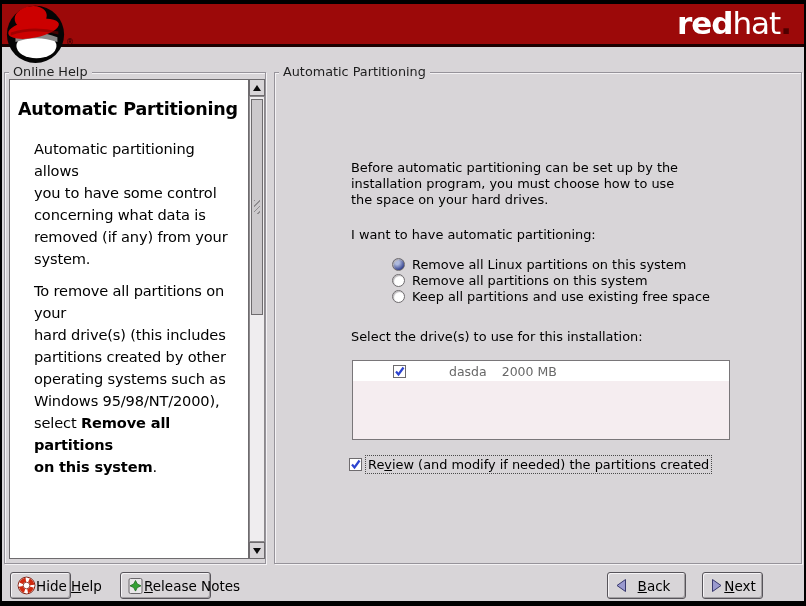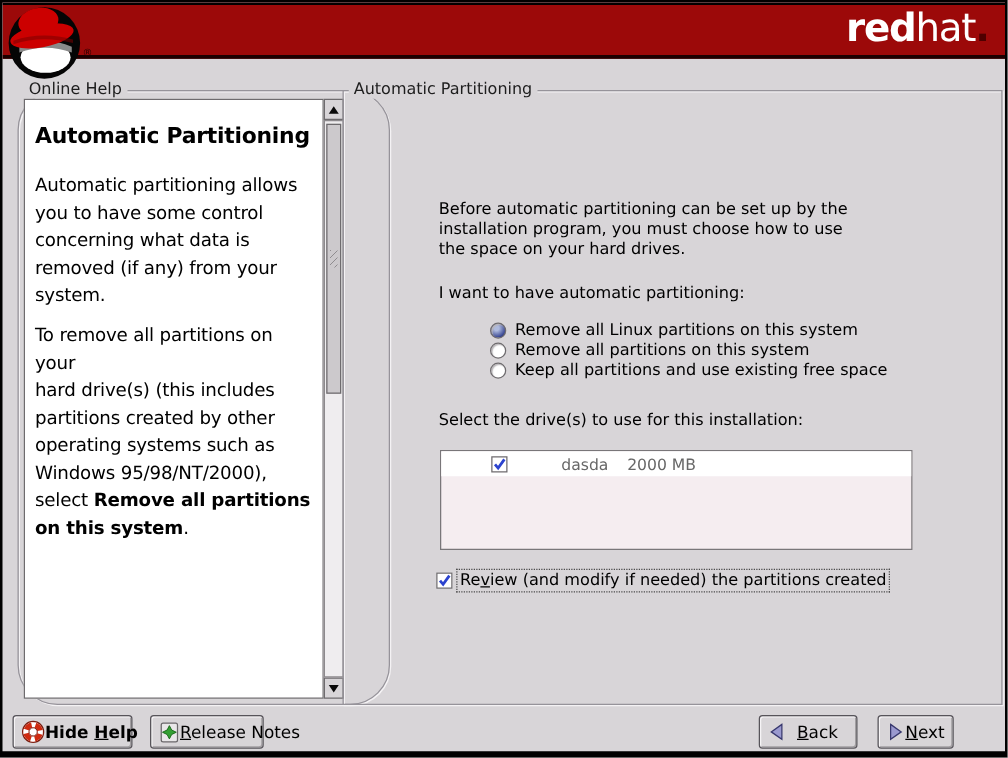--- a/index.html
+++ b/index.html
@@ -16,27 +16,27 @@
   .reg-mark{position:absolute;left:64px;top:36px;font-size:8px;color:#2b0000;z-index:6;}
   .wordmark{position:absolute;right:13px;top:3px;font-size:31px;line-height:36px;
     color:#fff;letter-spacing:-1px;z-index:6;}
   .wordmark b{font-weight:bold;margin-top:20px;}
   .wordmark .dot{color:#4f0000;font-weight:bold;}
   
   .frame{position:absolute;border:1px solid #96939a;box-sizing:border-box;
     box-shadow:inset 1px 1px 0 #f4f2f4,1px 1px 0 #f4f2f4;}
   .frame-label{position:absolute;top:-8px;left:4px;background:var(--bg,#d8d5d8);
     padding:0 4px;font-size:12.8px;color:#1e1e1e;line-height:14px;}
-  .help-frame{left:12px;top:70px;width:298px;height:492px;border-radius:32px;}
+  .help-frame{left:2px;top:70px;width:262px;height:492px;}
   .main-frame{left:272px;top:70px;width:528px;height:492px;}
   
   .help-view{position:absolute;left:4px;top:6px;width:240px;height:480px;background:#fff;
     border:1px solid #6e6b6e;box-sizing:border-box;overflow:hidden;padding:16px 5px 0 8px;}
   .help-title{font-size:17.5px;font-weight:bold;line-height:26px;margin:0 0 16px 0;letter-spacing:-.2px;}
-  .help-p{font-size:14.6px;line-height:22px;margin:0 0 10px 0;white-space:pre-line;letter-spacing:-.15px;}
+  .help-p{font-size:14.6px;line-height:22px;margin:0 0 10px 16px;white-space:pre-line;letter-spacing:-.15px;}
   
   .scrollbar{position:absolute;left:244px;top:6px;width:16px;height:480px;}
   .sb-btn{position:absolute;left:0;width:16px;height:17px;box-sizing:border-box;
     background:var(--bg,#d8d5d8);border:1px solid #6e6b6e;
     display:flex;align-items:center;justify-content:center;}
   .sb-up{top:0}.sb-down{bottom:0}
   .tri-up{width:0;height:0;border-left:4px solid transparent;border-right:4px solid transparent;border-bottom:6px solid #0a0a0a;}
   .tri-down{width:0;height:0;border-left:4px solid transparent;border-right:4px solid transparent;border-top:6px solid #0a0a0a;}
   .sb-trough{position:absolute;left:0;top:17px;bottom:17px;width:16px;box-sizing:border-box;
     background:#efedef;border:1px solid #8c898c;}
@@ -64,21 +64,21 @@
   .drive-size{margin-left:15px;}
   .review-row{position:absolute;left:74px;top:382px;display:flex;align-items:center;font-size:12.9px;gap:3px;}
   .review-label{border:1px dotted #4a4a4a;padding:1px 2px;white-space:nowrap;}
   .mn{text-decoration:underline;}
   
   .btn{position:absolute;top:570px;height:27px;box-sizing:border-box;cursor:default;
     background:var(--bg,#d8d5d8);border:1px solid #57545a;border-radius:3px;
     box-shadow:inset 1px 1px 0 #f6f4f6,inset -1px -1px 0 #a19ea1;
     display:flex;align-items:center;font-size:13.5px;padding:0 6px;}
   .btn .lbl{flex:1;text-align:center;white-space:nowrap;}
-  .btn-hide-help{left:8px;width:96px;font-weight:bold;}
+  .btn-hide-help{left:8px;width:61px;}
   .btn-release{left:118px;width:91px;}
   .btn-back{left:605px;width:79px;}
   .btn-next{left:700px;width:61px;}
   .btn svg{flex:0 0 auto;}
 </style>
 </head>
 <body>
 
 <div class="window" style="--bg: #d8d5d8; --banner: #9c0909; --tablebg: #f5edf0;">
 

